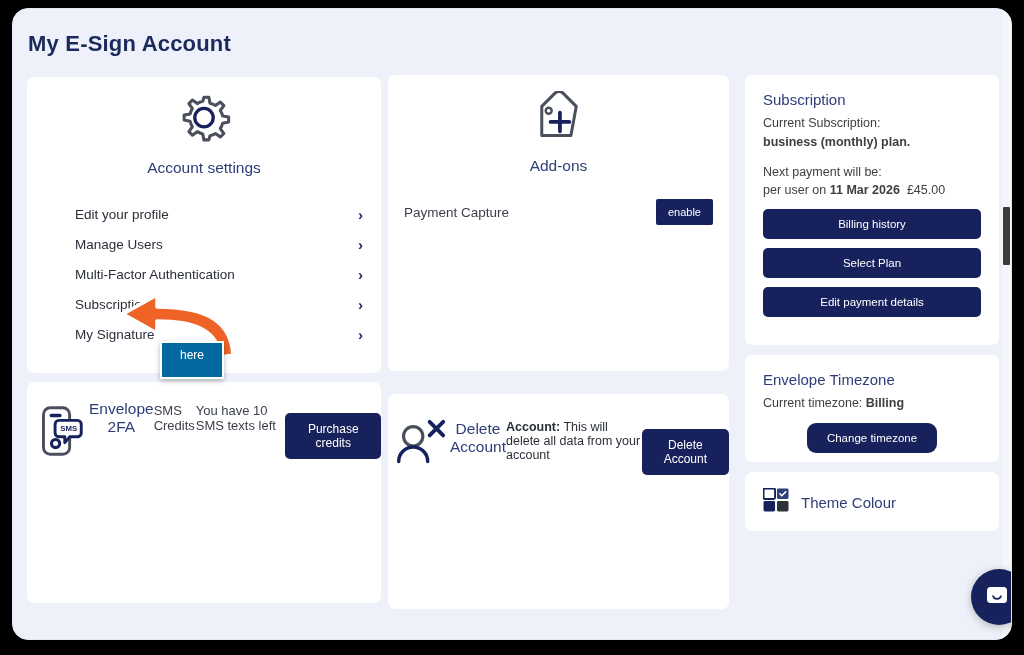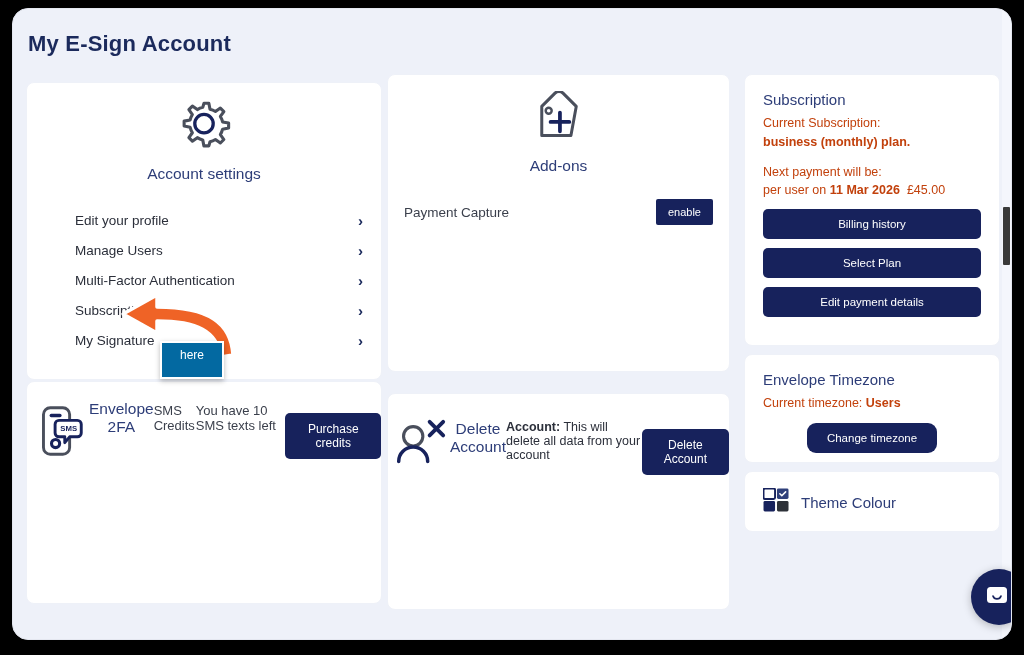--- a/index.html
+++ b/index.html
@@ -31,21 +31,21 @@
     width: 974px; height: 530px;
   }
 
   
   .card {
     position: absolute;
     background: #fff;
     border-radius: 8px;
     border: 1px solid #eef1f8;
   }
-  .card-acct   { left: 0;   top: 8px;   width: 356px; height: 298px; }
+  .card-acct   { left: 0;   top: 2px;   width: 356px; height: 298px; }
   .card-addons { left: 361px; top: 0; width: 343px; height: 298px; }
   .card-2fa    { left: 0;   top: 307px; width: 356px; height: 223px; }
   .card-delete { left: 361px; top: 319px; width: 343px; height: 217px; }
   .card-sub    { left: 718px; top: 0;   width: 256px; height: 272px; }
   .card-tz     { left: 718px; top: 280px; width: 256px; height: 109px; }
   .card-theme  { left: 718px; top: 397px; width: 256px; height: 61px; }
 
   .card-icon { display: flex; justify-content: center; align-items: flex-end; }
   .card-heading {
     text-align: center;
@@ -87,21 +87,21 @@
   .sub-line { font-size: 13px; color: #3a3f4b; margin-top: 3px; }
   .btn-wide { font-size: 12px; padding: 9px 22px; margin-top: 13px; }
 
   
   .warn-line { font-size: 12.5px; color: #2b2f3a; margin-top: 4px; }
   .warn-line b { font-weight: bold; }
 
   
   .panel-pad { padding: 16px 18px; }
   .panel-title { color: #2d3d78; font-size: 15px; margin-bottom: 6px; }
-  .panel-text { font-size: 12.5px; color: #c2410c; line-height: 1.5; }
+  .panel-text { font-size: 12.5px; color: #404040; line-height: 1.5; }
   .panel-text b { font-weight: bold; }
   .gap { height: 11px; }
   .btn-block {
     display: block; width: 100%;
     font-size: 11.5px; padding: 9px 0;
     margin-top: 9px; border-radius: 5px;
   }
   .tz-btn-wrap { display: flex; justify-content: center; }
   .btn-tz { font-size: 11.5px; padding: 9px 20px; margin-top: 10px; border-radius: 9px; }
 
@@ -257,21 +257,21 @@
         <button class="btn btn-block">Select Plan</button>
         <button class="btn btn-block">Edit payment details</button>
       </div>
     </div>
 
     <div class="card card-tz">
       <div class="panel-pad" style="padding-bottom:10px;">
         <div class="panel-title">Envelope Timezone</div>
         <div class="panel-text">
           <span>Current timezone:</span>
-          <b>Users</b>
+          <b>Billing</b>
         </div>
         <div class="tz-btn-wrap">
           <button class="btn btn-tz">Change timezone</button>
         </div>
       </div>
     </div>
 
     <div class="card card-theme">
       <div class="theme-row">
         <span>

